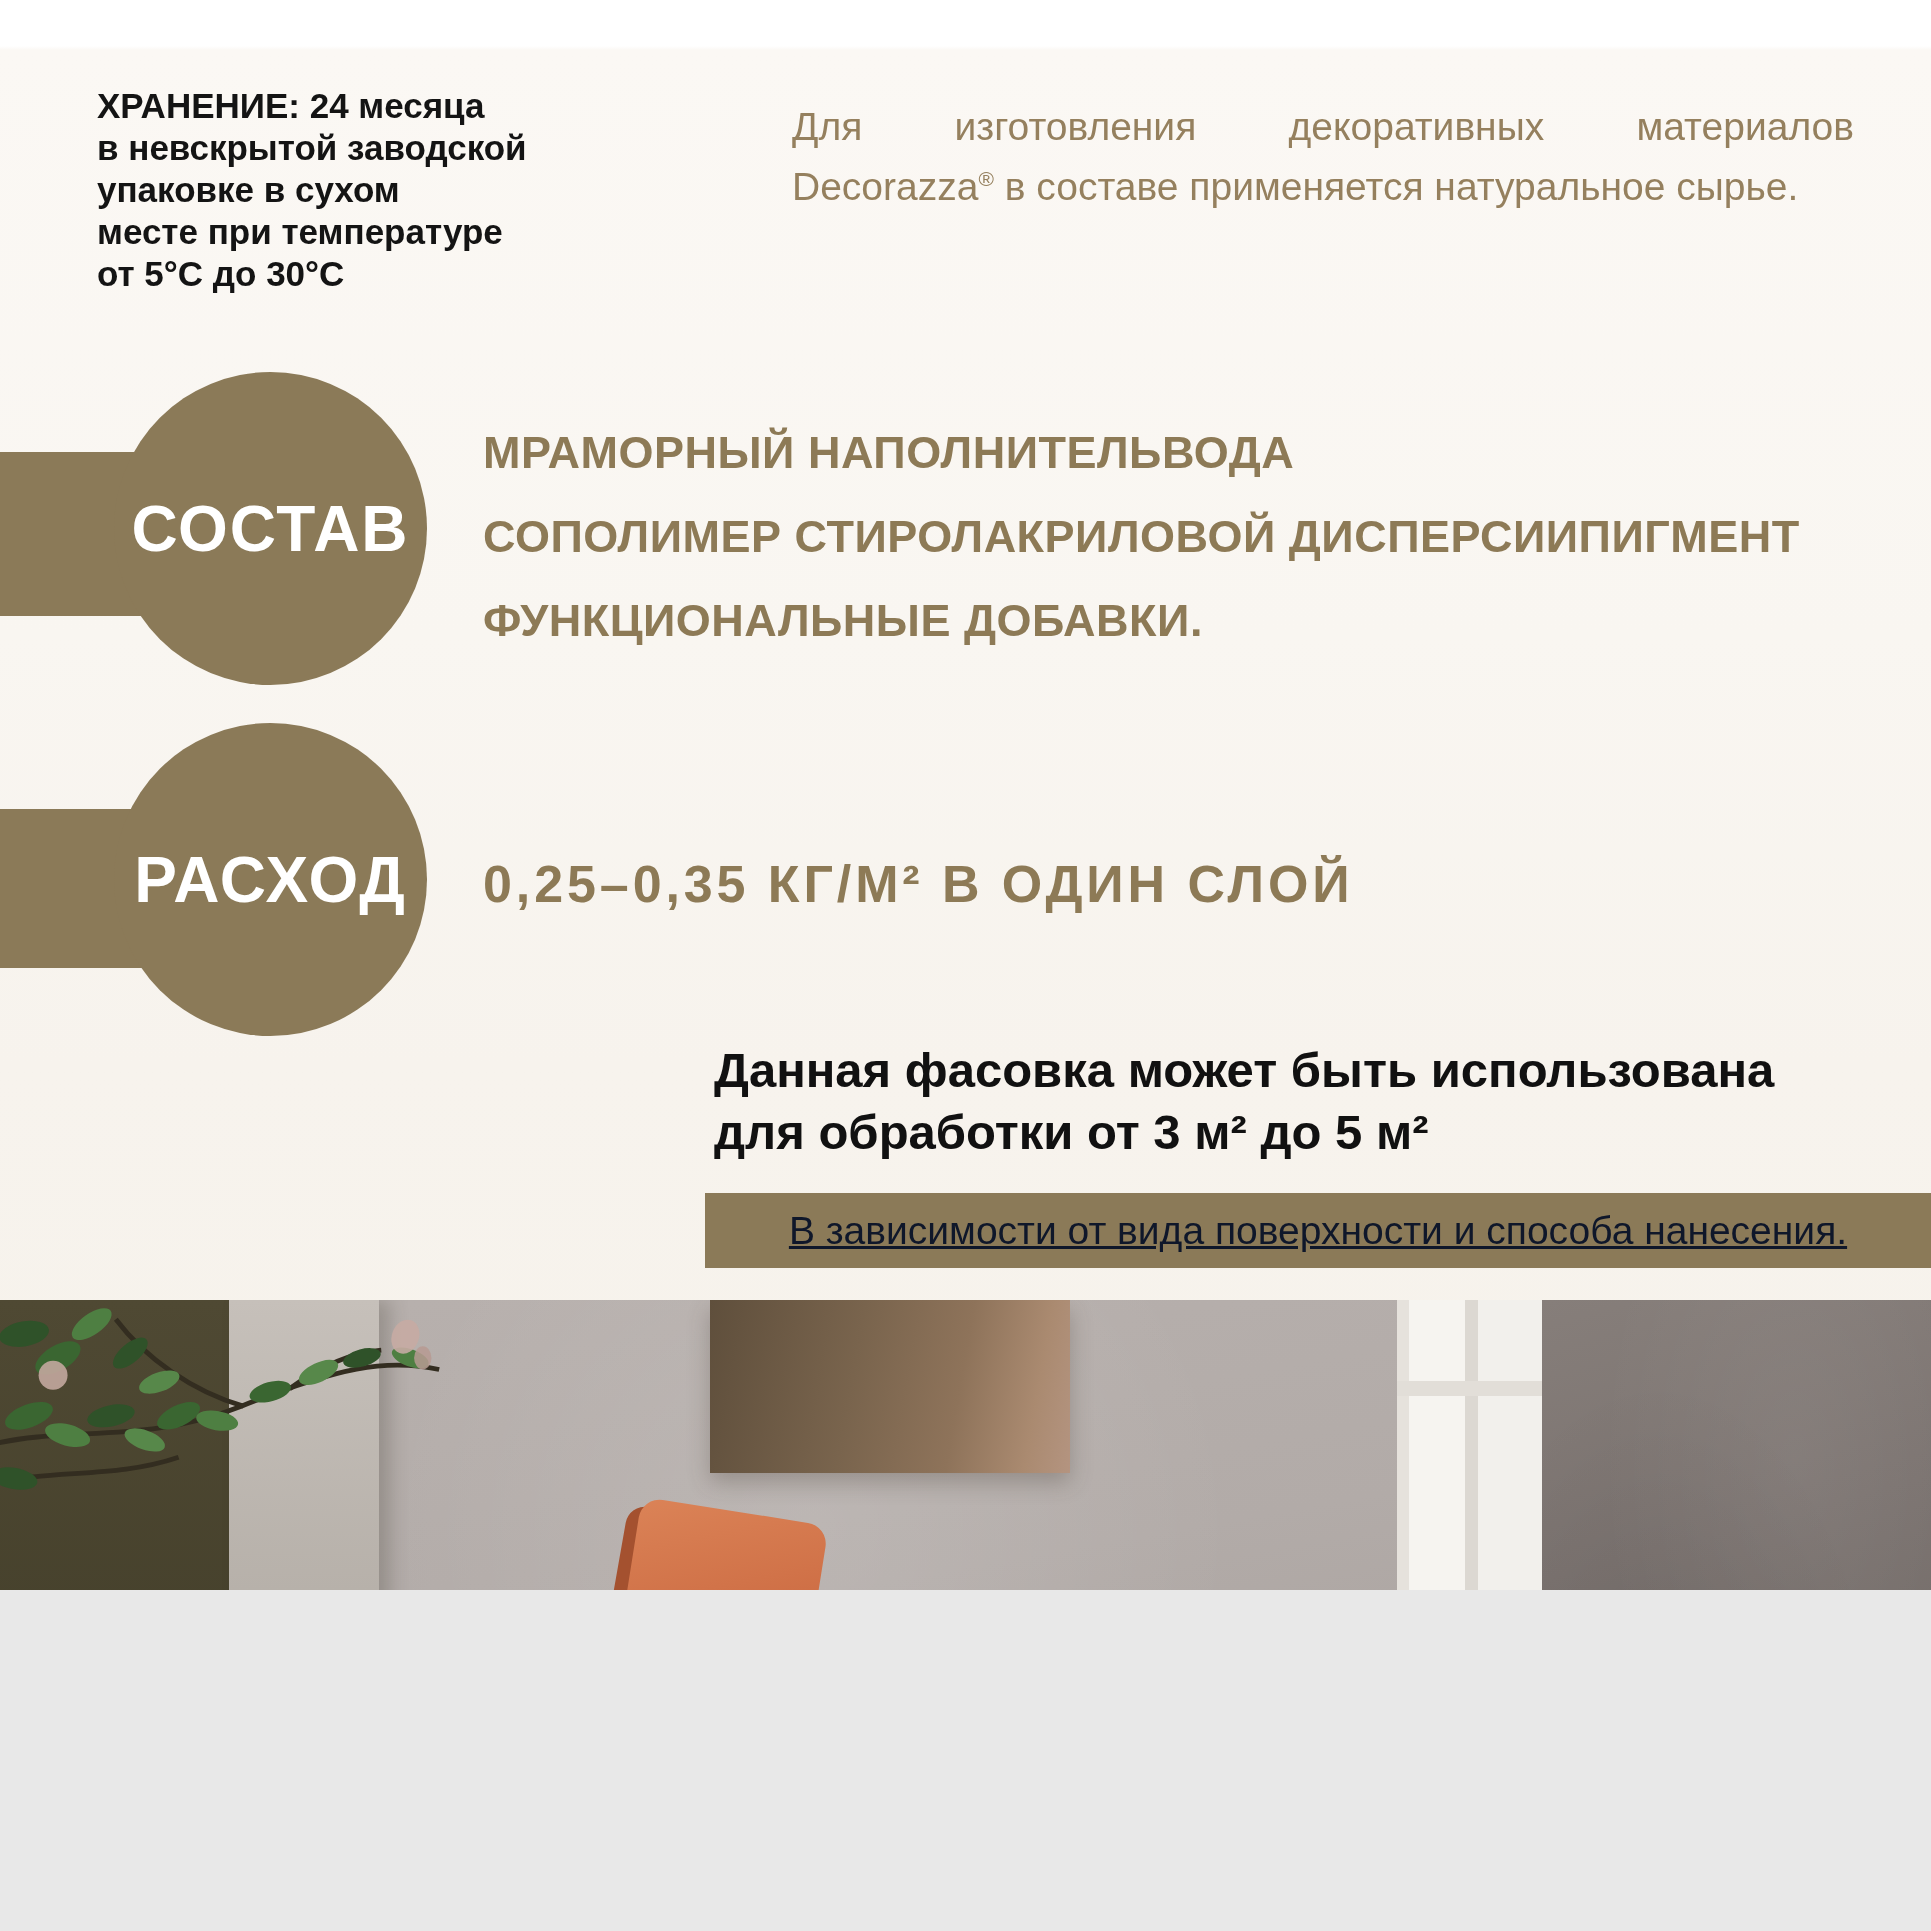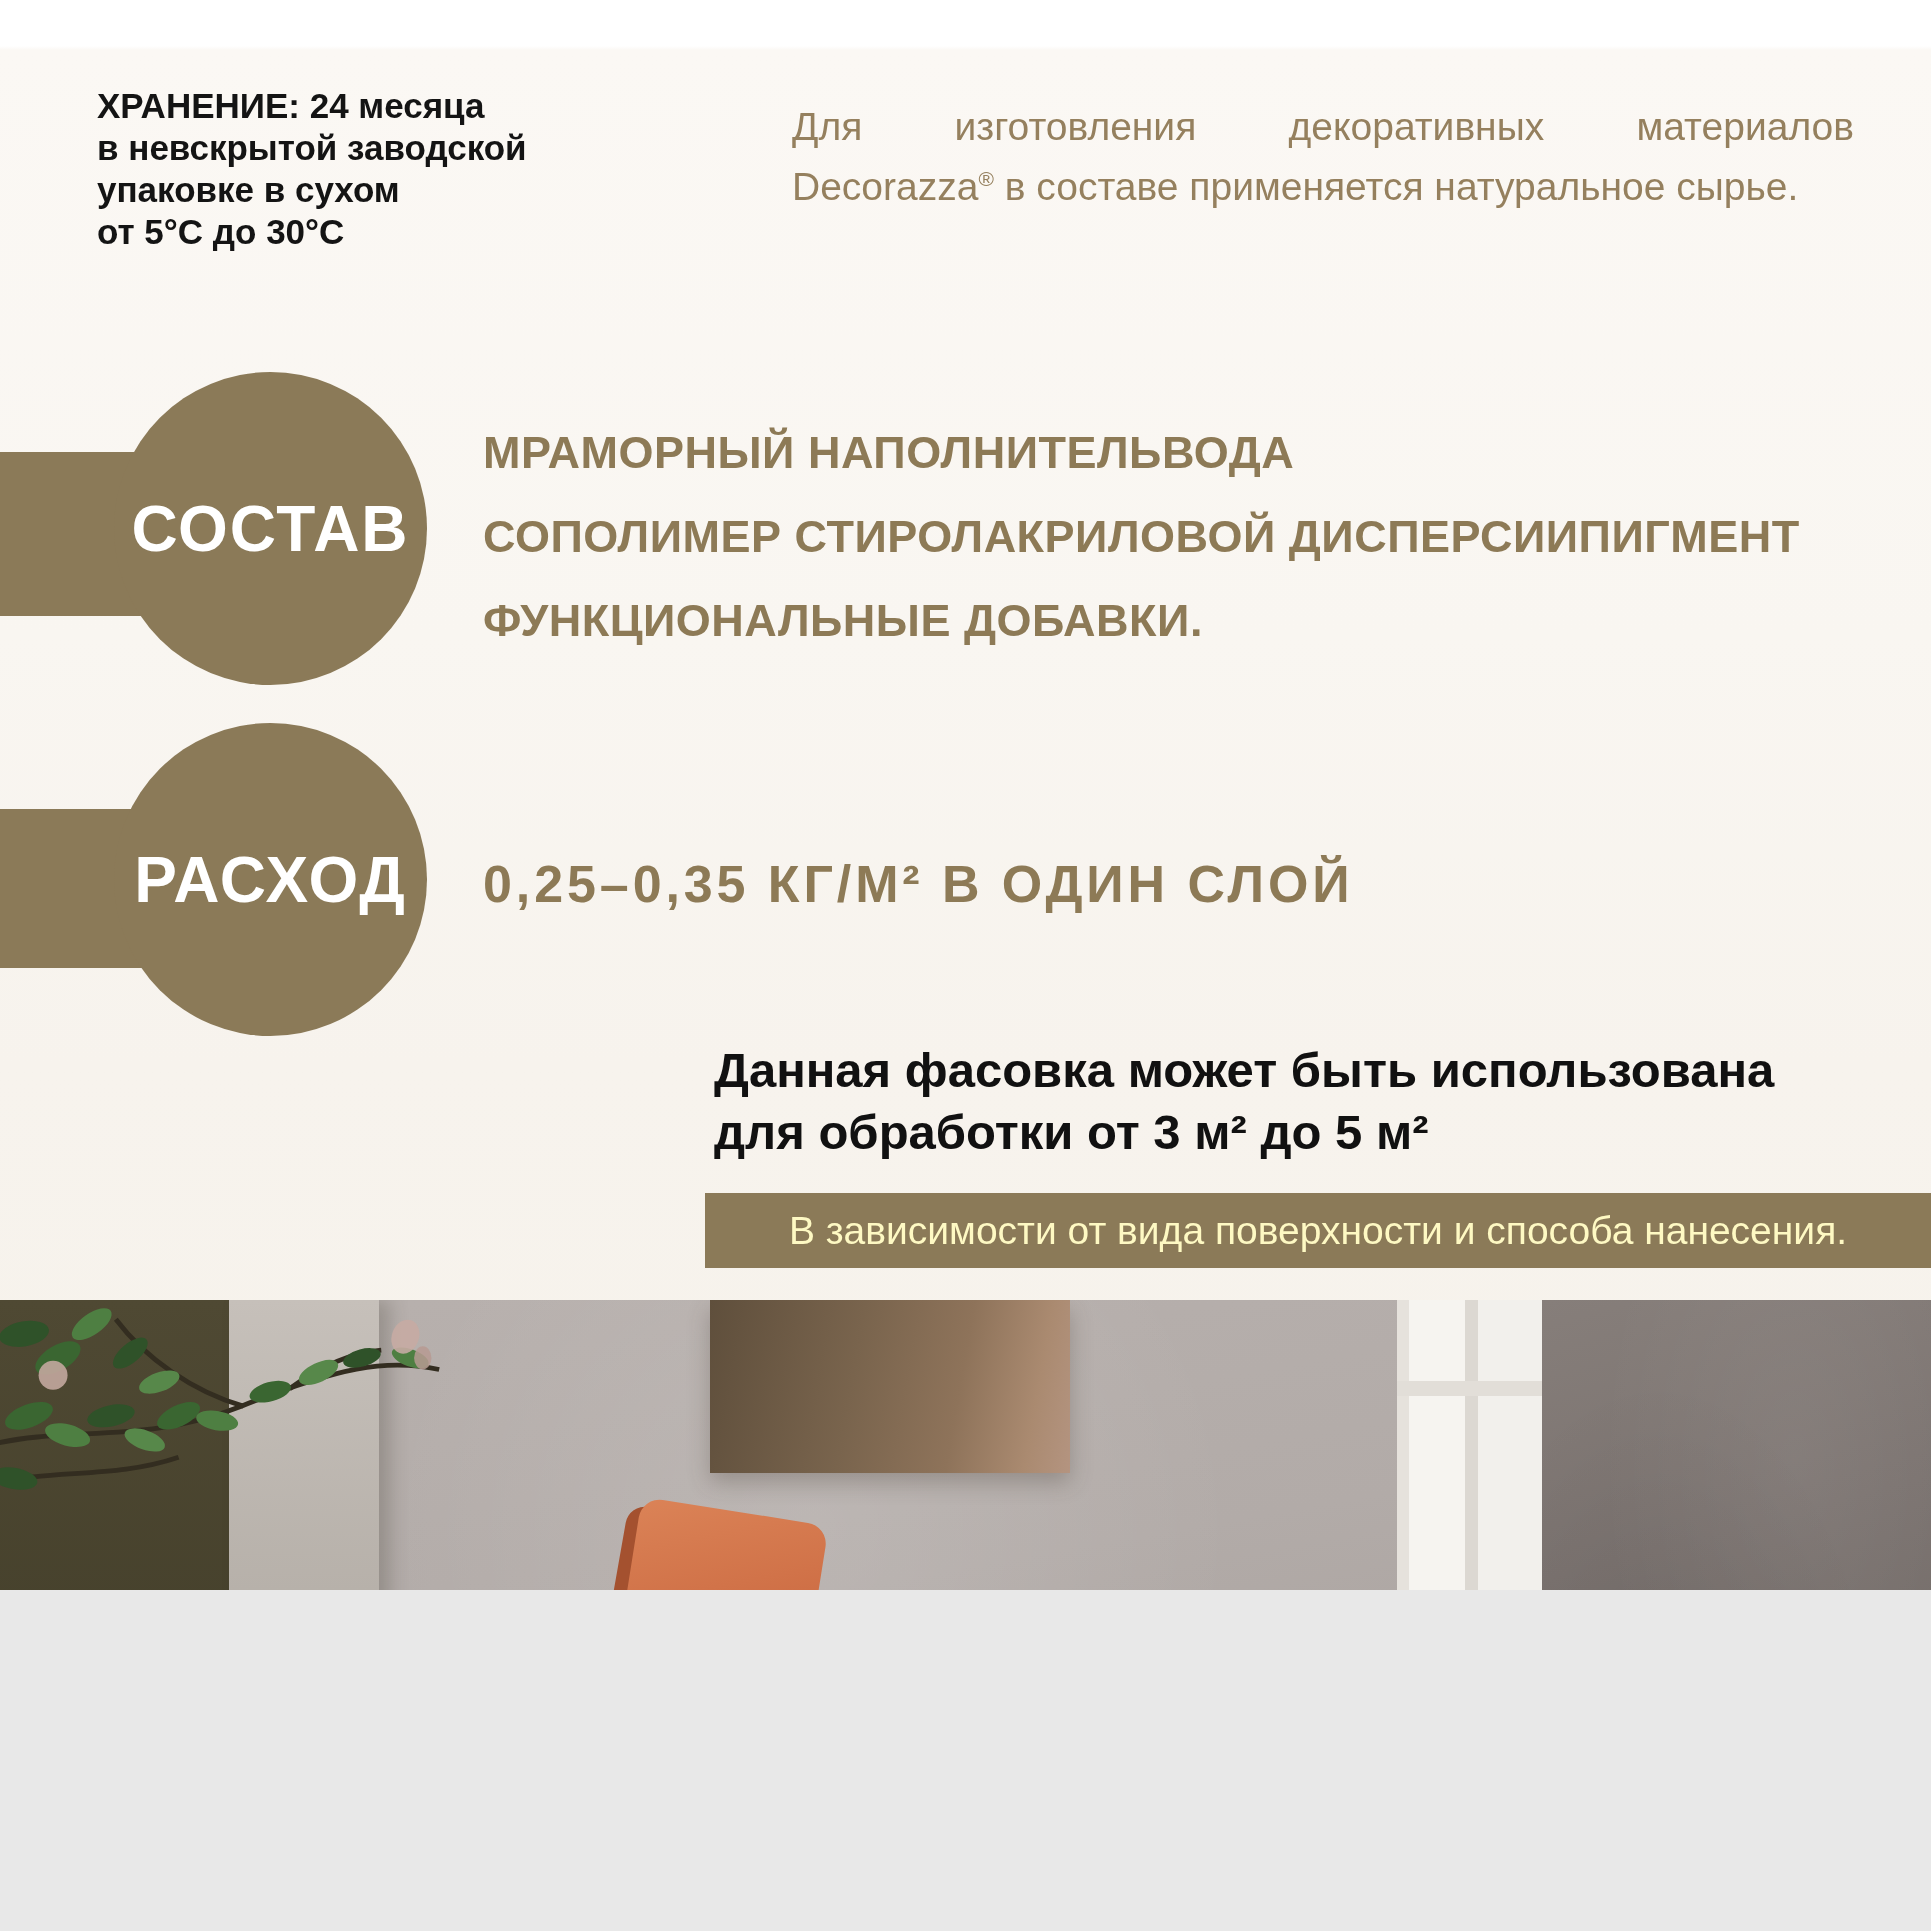--- a/index.html
+++ b/index.html
@@ -25,21 +25,21 @@
   .comp-rows{left:483px;top:411px;}
   .comp-row{display:flex;height:84px;align-items:center;}
   .comp-item{color:#8d7a56;font-weight:bold;font-size:45px;letter-spacing:0.5px;white-space:nowrap;}
 
   .consumption{left:483px;top:854px;color:#8d7a56;font-weight:bold;font-size:52px;letter-spacing:3.9px;white-space:nowrap;}
 
   .packaging{left:714px;top:1039px;color:#111111;font-weight:bold;font-size:49px;line-height:62px;}
 
   .note-bar{left:705px;top:1193px;width:1226px;height:75px;background:#8b7a58;
     display:flex;align-items:center;justify-content:center;}
-  .note-bar span{color:#fef9c3;font-size:39px;white-space:nowrap;}
+  .note-bar span{color:#0f172a;font-size:39px;white-space:nowrap;text-decoration:underline;}
 
   
   .photo{left:0;top:1300px;width:1931px;height:631px;overflow:hidden;
     background:linear-gradient(170deg,#b8b1ae 0%,#b2aba8 45%,#a8a19d 82%,#a09995 100%);}
   .photo .wall-light{left:290px;top:0;width:1159px;height:541px;
     background:radial-gradient(circle at 45% 42%,rgba(255,255,255,.12),rgba(255,255,255,0) 60%);}
   .left-wall{left:0;top:0;width:229px;height:631px;
     background:linear-gradient(180deg,#4f4933 0%,#46412c 55%,#37331f 100%);}
   .pillar{left:229px;top:0;width:150px;height:631px;
     background:linear-gradient(180deg,#c6c0ba 0%,#b4aea7 55%,#9d968f 100%);
@@ -96,20 +96,21 @@
 </style>
 </head>
 <body>
 
 <div id="canvas">
 
   <div class="abs storage">
     <div>ХРАНЕНИЕ: 24 месяца</div>
     <div>в невскрытой заводской</div>
     <div>упаковке в сухом</div>
+    <div>месте при температуре</div>
     <div>от 5°С до 30°С</div>
   </div>
 
   <div class="abs intro">
     <div class="l1">Для изготовления декоративных материалов</div>
     <div class="l2"><span>Decorazza</span><sup>®</sup><span> в составе применяется натуральное сырье.</span></div>
   </div>
 
   <div class="abs bullet-bar" style="top:452px;height:164px;"></div>
   <div class="abs bullet-circle" style="top:372px;">

